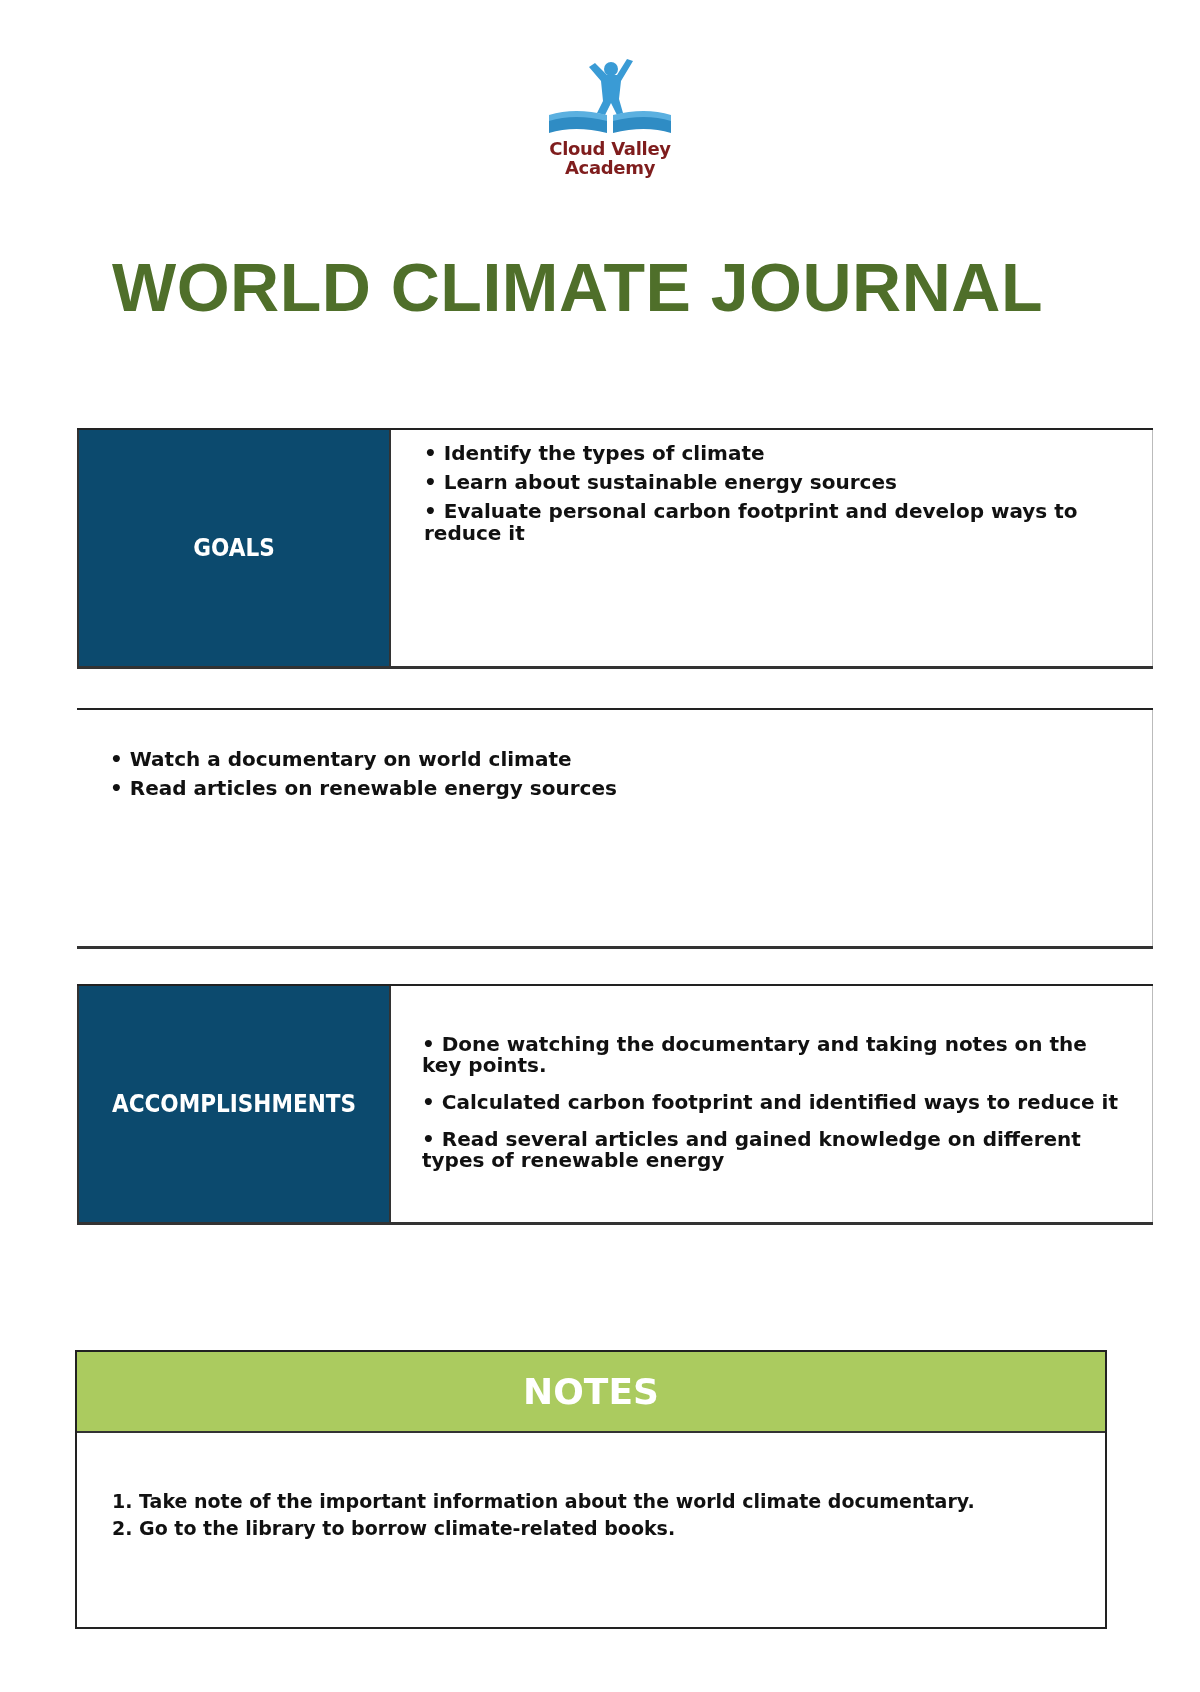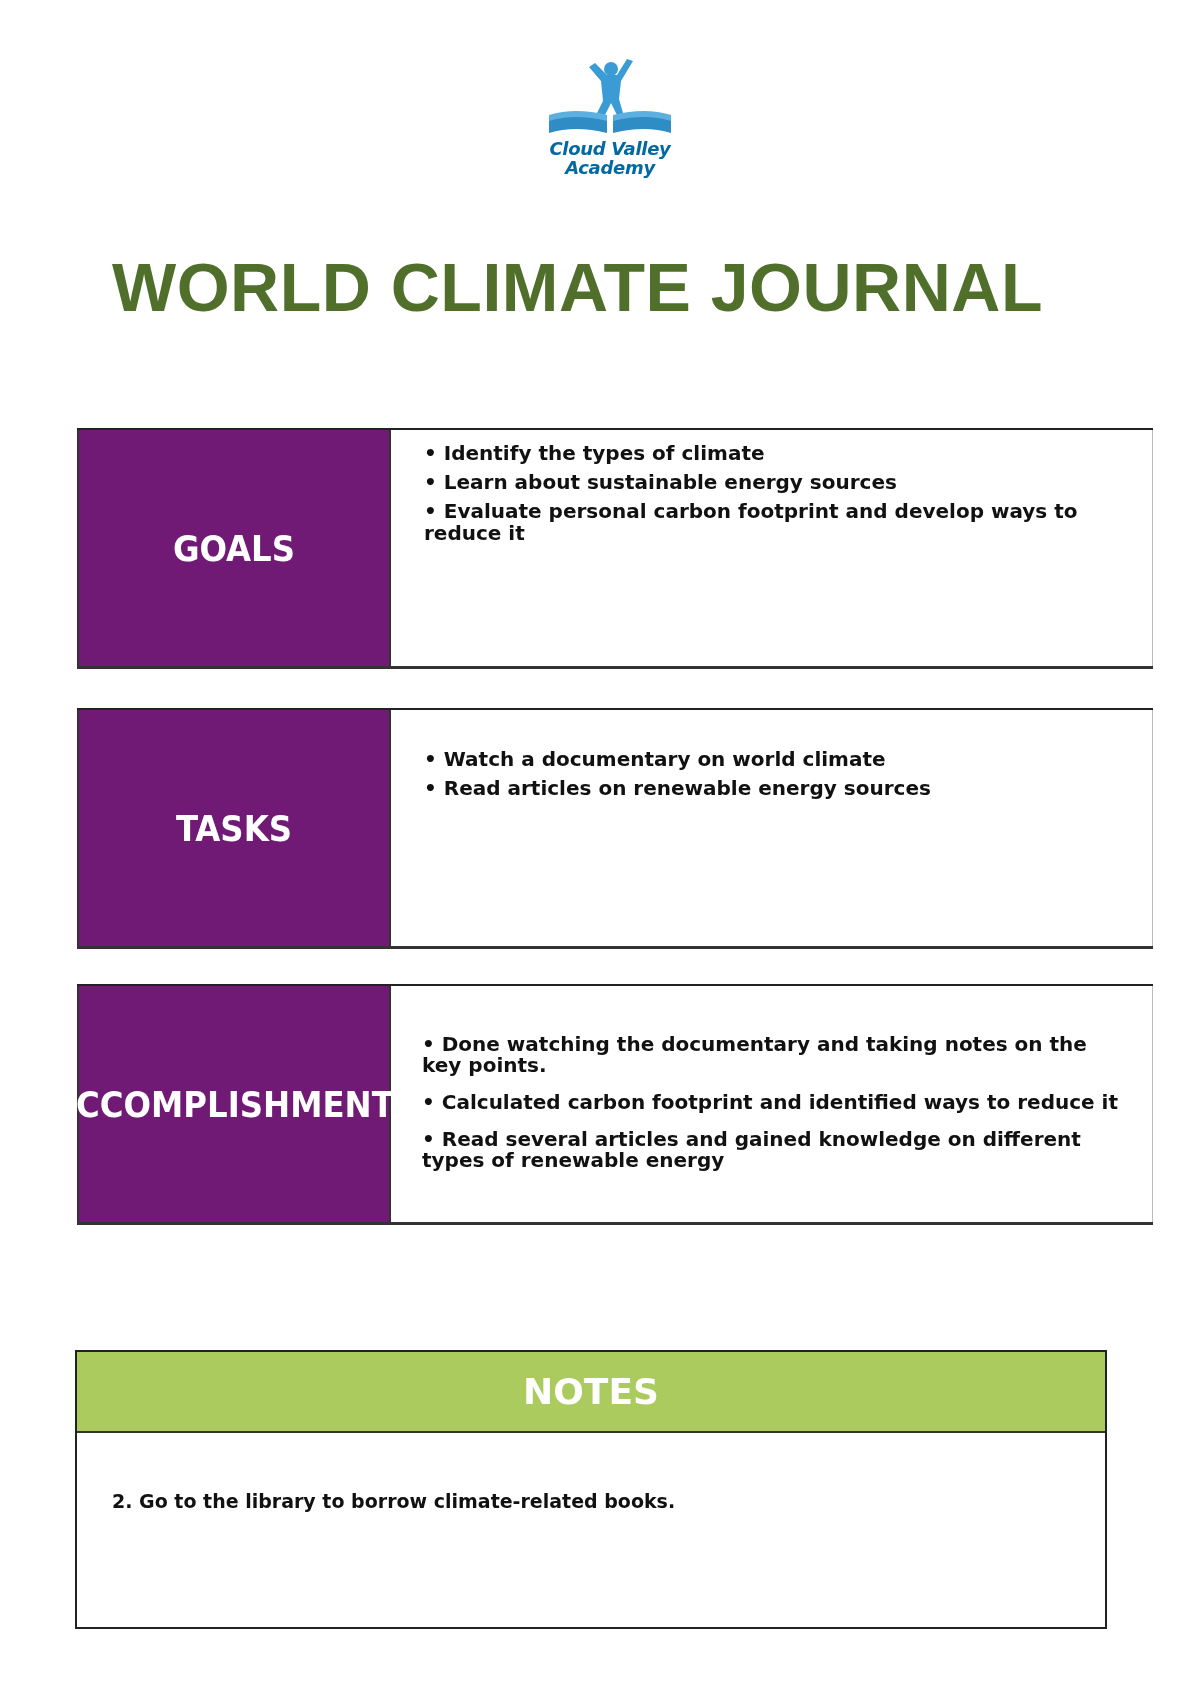--- a/index.html
+++ b/index.html
@@ -1,24 +1,24 @@
 <!DOCTYPE html>
 <html><head>
   <meta charset="utf-8">
   <style>
     html, body { margin: 0; padding: 0; background: #ffffff; }
     body { width: 1200px; height: 1692px; position: relative; font-family: "DejaVu Sans", sans-serif; }
     .logo { position: absolute; left: 540px; top: 55px; width: 140px; text-align: center; }
     .logo svg { display: block; margin: 0 auto; }
-    .logo-text { font-family: "DejaVu Sans", sans-serif; font-weight: bold; color: #0369a1; font-size: 18px; line-height: 19px; letter-spacing: -0.3px; margin-top: 4px; font-style: italic; }
+    .logo-text { font-family: "DejaVu Sans", sans-serif; font-weight: bold; color: #7f1d1d; font-size: 18px; line-height: 19px; letter-spacing: -0.3px; margin-top: 4px; }
     .title { position: absolute; left: 0; top: 248px; width: 1130px; text-align: center; padding-left: 25px; box-sizing: border-box;
              font-family: "Liberation Sans", sans-serif; font-weight: bold; font-size: 68px; color: #4f6f2a; letter-spacing: 0.5px; }
     .row { position: absolute; left: 77px; width: 1076px; display: flex; border-top: 2px solid #222; border-bottom: 3px solid #333; }
-    .row .label { width: 310px; background: #701a75; border-left: 2px solid #333; border-right: 2px solid #333; display: flex; align-items: center; justify-content: center;
-                  color: #ffffff; font-weight: bold; font-size: 36px; font-family: "DejaVu Sans Condensed", "DejaVu Sans", sans-serif; letter-spacing: 0px; }
+    .row .label { width: 310px; background: #0c4a6e; border-left: 2px solid #333; border-right: 2px solid #333; display: flex; align-items: center; justify-content: center;
+                  color: #ffffff; font-weight: bold; font-size: 24px; font-family: "DejaVu Sans Condensed", "DejaVu Sans", sans-serif; letter-spacing: 0px; }
     .row .content { flex: 1; border-right: 1px solid #bbb; padding: 24px 20px 0 33px; box-sizing: border-box; }
     .row ul { list-style: none; margin: 0; padding: 0; }
     .row li { font-weight: bold; font-size: 20px; color: #111; line-height: 22px; margin-bottom: 7px; }
     .row li::before { content: "• "; }
     .row1 { top: 428px; height: 236px; }
     .row2 { top: 708px; height: 236px; }
     .row3 { top: 984px; height: 236px; }
     .row1 .content { padding-top: 12px; }
     .row2 .content { padding-top: 38px; }
     .row3 .content { padding-top: 32px; padding-left: 31px; }
@@ -57,21 +57,20 @@
   <div class="content">
     <ul>
       <li>Identify the types of climate</li>
       <li>Learn about sustainable energy sources</li>
       <li>Evaluate personal carbon footprint and develop ways to reduce it</li>
     </ul>
   </div>
 </div>
 
 <div class="row row2">
-  <div class="label">TASKS</div>
   <div class="content">
     <ul>
       <li>Watch a documentary on world climate</li>
       <li>Read articles on renewable energy sources</li>
     </ul>
   </div>
 </div>
 
 <div class="row row3">
   <div class="label">ACCOMPLISHMENTS</div>
@@ -81,16 +80,17 @@
       <li>Calculated carbon footprint and identified ways to reduce it</li>
       <li>Read several articles and gained knowledge on different types of renewable energy</li>
     </ul>
   </div>
 </div>
 
 <div class="notes">
   <div class="notes-head">NOTES</div>
   <div class="notes-body">
     <ol>
+      <li>1. Take note of the important information about the world climate documentary.</li>
       <li>2. Go to the library to borrow climate-related books.</li>
     </ol>
   </div>
 </div>
 
 </body></html>

